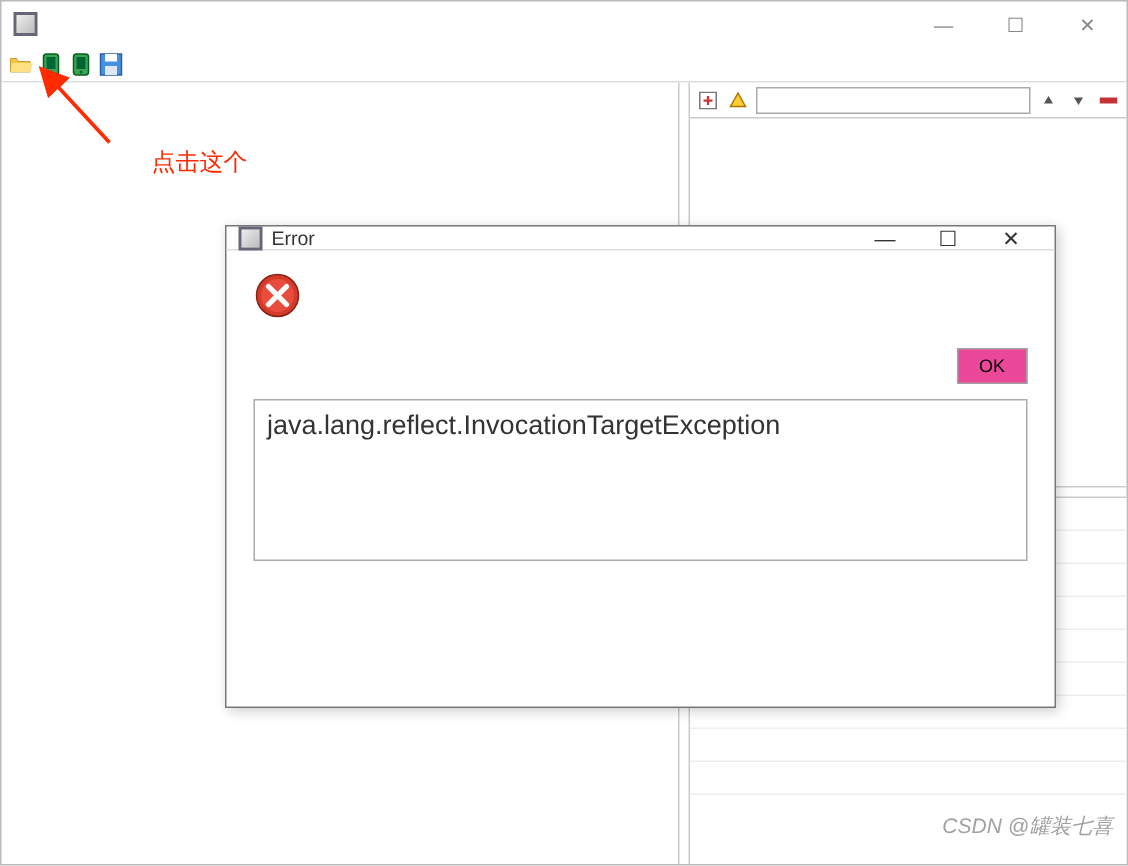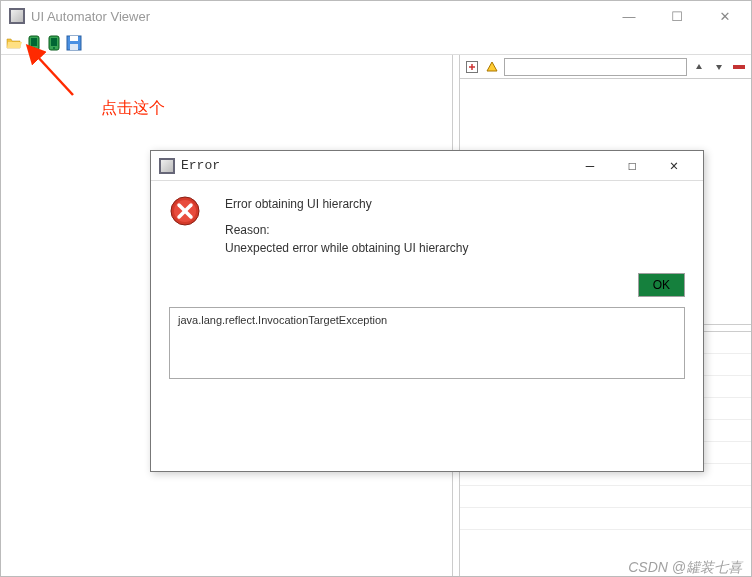--- a/index.html
+++ b/index.html
@@ -32,49 +32,48 @@
   .props-area { flex:1; background:#fff; }
   .props-row { height:22px; border-bottom:1px solid #eee; }
   
   
   .arrow { position: absolute; top: 50px; left: 28px; }
   .arrow svg { overflow: visible; }
   .annotation1 { position: absolute; top: 98px; left: 75px; color: #ff2a00; font-size: 16px; font-family: "SimSun", serif; margin-left: 26px; }
   
   
   .dialog { position: absolute; top: 150px; left: 150px; width: 554px; height: 322px; background: #fff; border: 1px solid #777; box-shadow: 2px 2px 8px rgba(0,0,0,0.2); }
-  .dlg-titlebar { height: 30px; display:flex; align-items:center; padding:0 8px; border-bottom:1px solid #ddd;font-family:Liberation Mono, monospace;}
+  .dlg-titlebar { height: 16px; display:flex; align-items:center; padding:0 8px; border-bottom:1px solid #ddd;}
   .dlg-title-left { display:flex; align-items:center; gap:6px; flex:1;}
   .dlg-icon { width:16px; height:16px; border:2px solid #667; background: linear-gradient(135deg,#eee,#bbb);}
   .dlg-title { font-size:13px; color:#333;}
   .dlg-controls { display:flex;}
   .dlg-controls span { width:42px;height:28px;display:flex;align-items:center;justify-content:center;cursor:pointer;font-size:14px;}
   .dlg-body { padding: 14px 18px 10px 18px; }
   .msg-row { display:flex; gap:16px; }
   .err-icon-wrap { width:40px;}
   .err-icon { width:32px;height:32px; }
   .msg-text { flex:1; font-size:12px; color:#333; line-height:1.5;}
   .msg-text .title-line { margin-bottom:8px;}
   .msg-text .reason-label { margin-top:4px;}
   .btn-row { display:flex; justify-content:flex-end; gap:10px; margin:16px 0 10px 0;}
-  .btn { height:24px; padding:0 14px; border:1px solid #a0a0a0; background:#15803d; font-size:12px; cursor:pointer; display:flex;align-items:center;}
+  .btn { height:24px; padding:0 14px; border:1px solid #a0a0a0; background:#ec4899; font-size:12px; cursor:pointer; display:flex;align-items:center;}
   .btn.focused { outline:2px solid #2a80d8; outline-offset:-1px;}
-  .details-box { border:1px solid #aaa; height:72px; padding:6px 8px; font-size:11px; overflow:auto; position:relative;}
-  
-  
-  .watermark { position:absolute; bottom:0; right:10px; color:rgba(120,120,120,0.7); font-size:14px; font-style:italic; font-family:"Microsoft YaHei",sans-serif; }
+  .details-box { border:1px solid #aaa; height:108px; padding:6px 8px; font-size:18px; overflow:auto; position:relative;}
+  
+  
+  .watermark { position:absolute; bottom:17px; right:10px; color:rgba(120,120,120,0.7); font-size:14px; font-style:italic; font-family:"Microsoft YaHei",sans-serif; }
 </style>
 </head>
 <body>
 
 <div class="main-window">
   <div class="titlebar">
     <div class="titlebar-left">
       <div class="app-icon"></div>
-      <span class="title-text">UI Automator Viewer</span>
     </div>
     <div class="win-controls">
       <span>—</span>
       <span>☐</span>
       <span>✕</span>
     </div>
   </div>
 
   <div class="toolbar">
     <div class="tb-icon folder-icon">
@@ -184,25 +183,20 @@
   <div class="dlg-body">
     <div class="msg-row">
       <div class="err-icon-wrap">
         <svg class="err-icon" viewBox="0 0 32 32">
           <circle cx="16" cy="16" r="14" fill="#d43a2a" stroke="#8a1f13" stroke-width="1"></circle>
           <circle cx="16" cy="16" r="11" fill="#e84c3d"></circle>
           <line x1="10" y1="10" x2="22" y2="22" stroke="#fff" stroke-width="3.5" stroke-linecap="round"></line>
           <line x1="22" y1="10" x2="10" y2="22" stroke="#fff" stroke-width="3.5" stroke-linecap="round"></line>
         </svg>
       </div>
-      <div class="msg-text">
-        <div class="title-line">Error obtaining UI hierarchy</div>
-        <div class="reason-label">Reason:</div>
-        <div>Unexpected error while obtaining UI hierarchy</div>
-      </div>
     </div>
     <div class="btn-row">
       <button class="btn">OK</button>
     </div>
     <div class="details-box">
       <div>java.lang.reflect.InvocationTargetException</div>
 
     </div>
   </div>
 </div>

